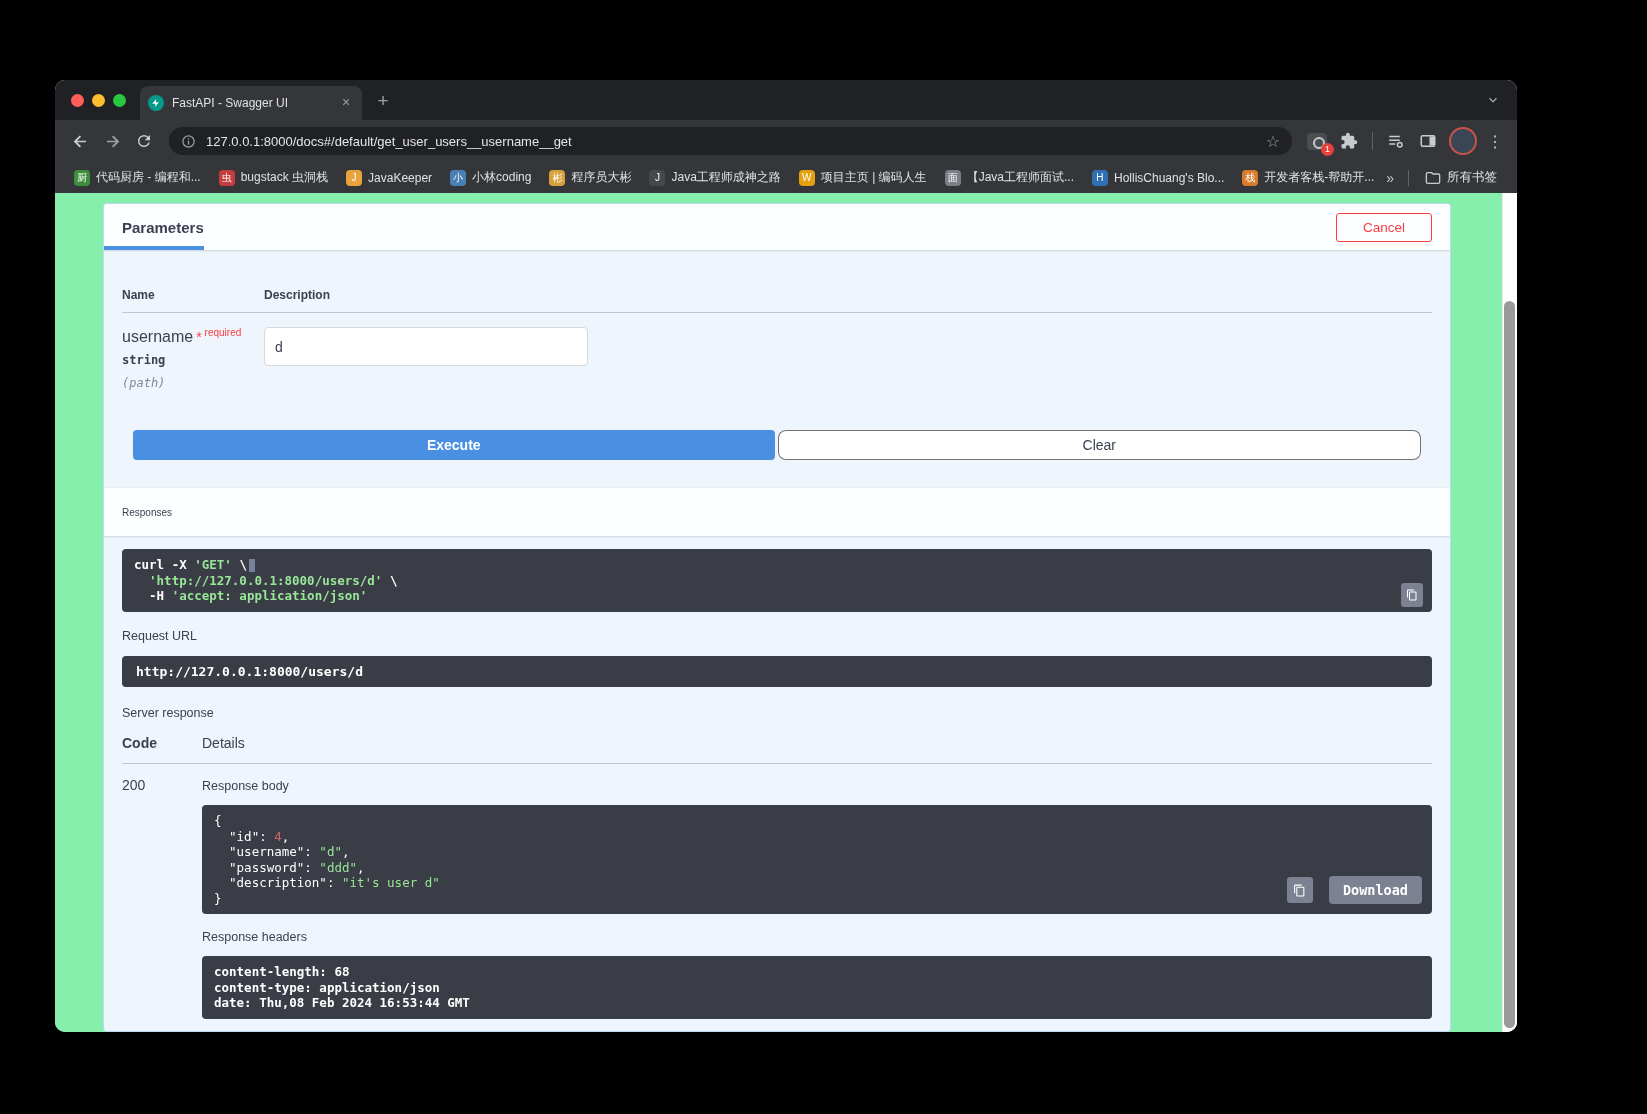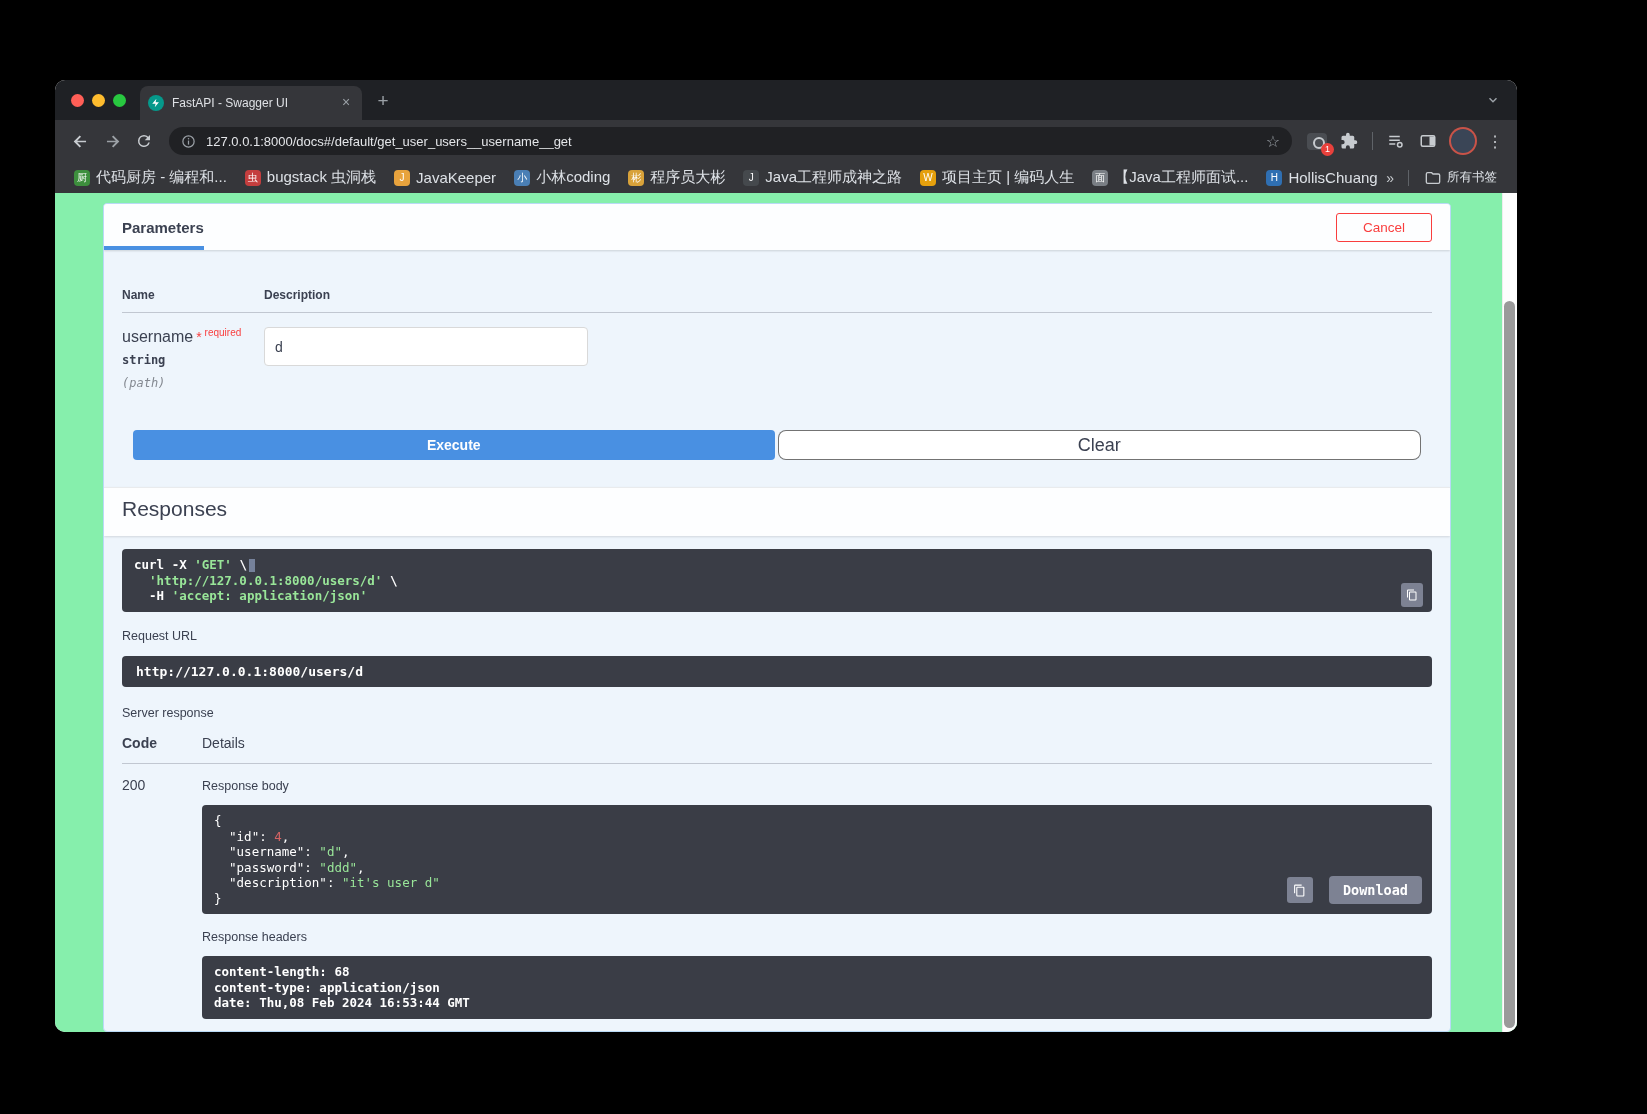--- a/index.html
+++ b/index.html
@@ -36,21 +36,21 @@
   .badge { position:absolute; right:-2px; bottom:0; min-width:13px; height:13px; background:#e8413c; color:#fff;
            font-size:9px; line-height:13px; text-align:center; border-radius:7px; padding:0 3px; }
   .tb-divider { width:1px; height:18px; background:#5f6368; margin:0 6px; flex:none; }
   .avatar { width:24px; height:24px; border-radius:50%; background:#3a4556; box-shadow:0 0 0 2px #c95348; margin:0 6px; flex:none; }
   .kebab { color:#c7cbcf; font-size:16px; width:24px; text-align:center; flex:none; }
 
   
   .bookmarks { height:31px; background:#35363a; display:flex; align-items:center; padding:0 10px; }
   .bm { display:flex; align-items:center; gap:6px; padding:0 9px; height:24px; border-radius:12px; flex:none; }
   .bm-icon { width:16px; height:16px; border-radius:4px; color:#fff; font-size:10px; line-height:16px; text-align:center; flex:none; }
-  .bm-label { font-size:15px; color:#dde1e6; white-space:nowrap; }
+  .bm-label { font-size:12px; color:#dde1e6; white-space:nowrap; }
   .bm-spacer { flex:1; }
   .bm-chevrons { color:#c7cbcf; font-size:14px; padding:0 8px; }
   .bm-sep { width:1px; height:16px; background:#5f6368; margin:0 6px; }
   .allbm { display:flex; align-items:center; gap:6px; padding:0 10px; }
   .allbm span { font-size:12.5px; color:#dde1e6; white-space:nowrap; }
 
   
   .content { position:relative; height:935px; background:#86efac; color:#3b4151; overflow:hidden; }
   .page { padding:10px 66px 0 48px; height:100%; }
   .opblock { background:#eef5fc; border:1px solid #b9d9f6; border-radius:4px; height:829px; overflow:hidden; }
@@ -73,25 +73,25 @@
   .param-required { color:#f93e3e; font-size:10px; vertical-align:super; margin-left:3px; }
   .param-type { font-family:"DejaVu Sans Mono", monospace; font-size:12px; font-weight:bold; margin-top:7px; }
   .param-in { font-family:"DejaVu Sans Mono", monospace; font-size:12px; font-style:italic; color:#848991; margin-top:9px; }
   .param-input { width:324px; height:39px; border:1px solid #d9d9d9; border-radius:4px; background:#fff;
                  padding:0 10px; font-size:14px; color:#3b4151; font-family:inherit; }
 
   .execute-wrapper { display:flex; gap:3px; padding:40px 11px 0 11px; margin:0 18px; }
   .btn-execute { flex:1; height:30px; background:#4990e2; color:#fff; font-weight:bold; font-size:14px;
                  border:none; border-radius:4px; font-family:inherit; }
   .btn-clear { flex:1; height:30px; background:#fff; border:1px solid rgba(0,0,0,.55); border-radius:8px;
-               font-size:18px; color:#3b4151; font-family:inherit; }
+               font-size:14px; color:#3b4151; font-family:inherit; }
 
   .responses-header { margin-top:27px; height:49px; background:rgba(255,255,255,.85);
                       border-top:1px solid rgba(59,65,81,.1); box-shadow:0 1px 2px rgba(0,0,0,.12);
-                      display:flex; align-items:flex-end; padding:15px 18px; font-size:21px; color:#3b4151; }
+                      display:flex; align-items:center; padding:15px 18px; font-size:10px; color:#3b4151; }
   .responses-body { padding:0 18px 14px; }
   .lbl { font-size:12.5px; color:#3b4151; }
   .lbl-curl { margin-top:30px; }
   .lbl-requrl { margin-top:17px; }
   .lbl-server { margin-top:19px; }
 
   .codeblock { background:#3a3d46; border-radius:4px; font-family:"DejaVu Sans Mono", monospace;
                font-size:12.5px; color:#fff; padding:8px 12px; position:relative; line-height:15.5px; }
   .code-line { white-space:pre; }
   .tok-plain { color:#ffffff; }

